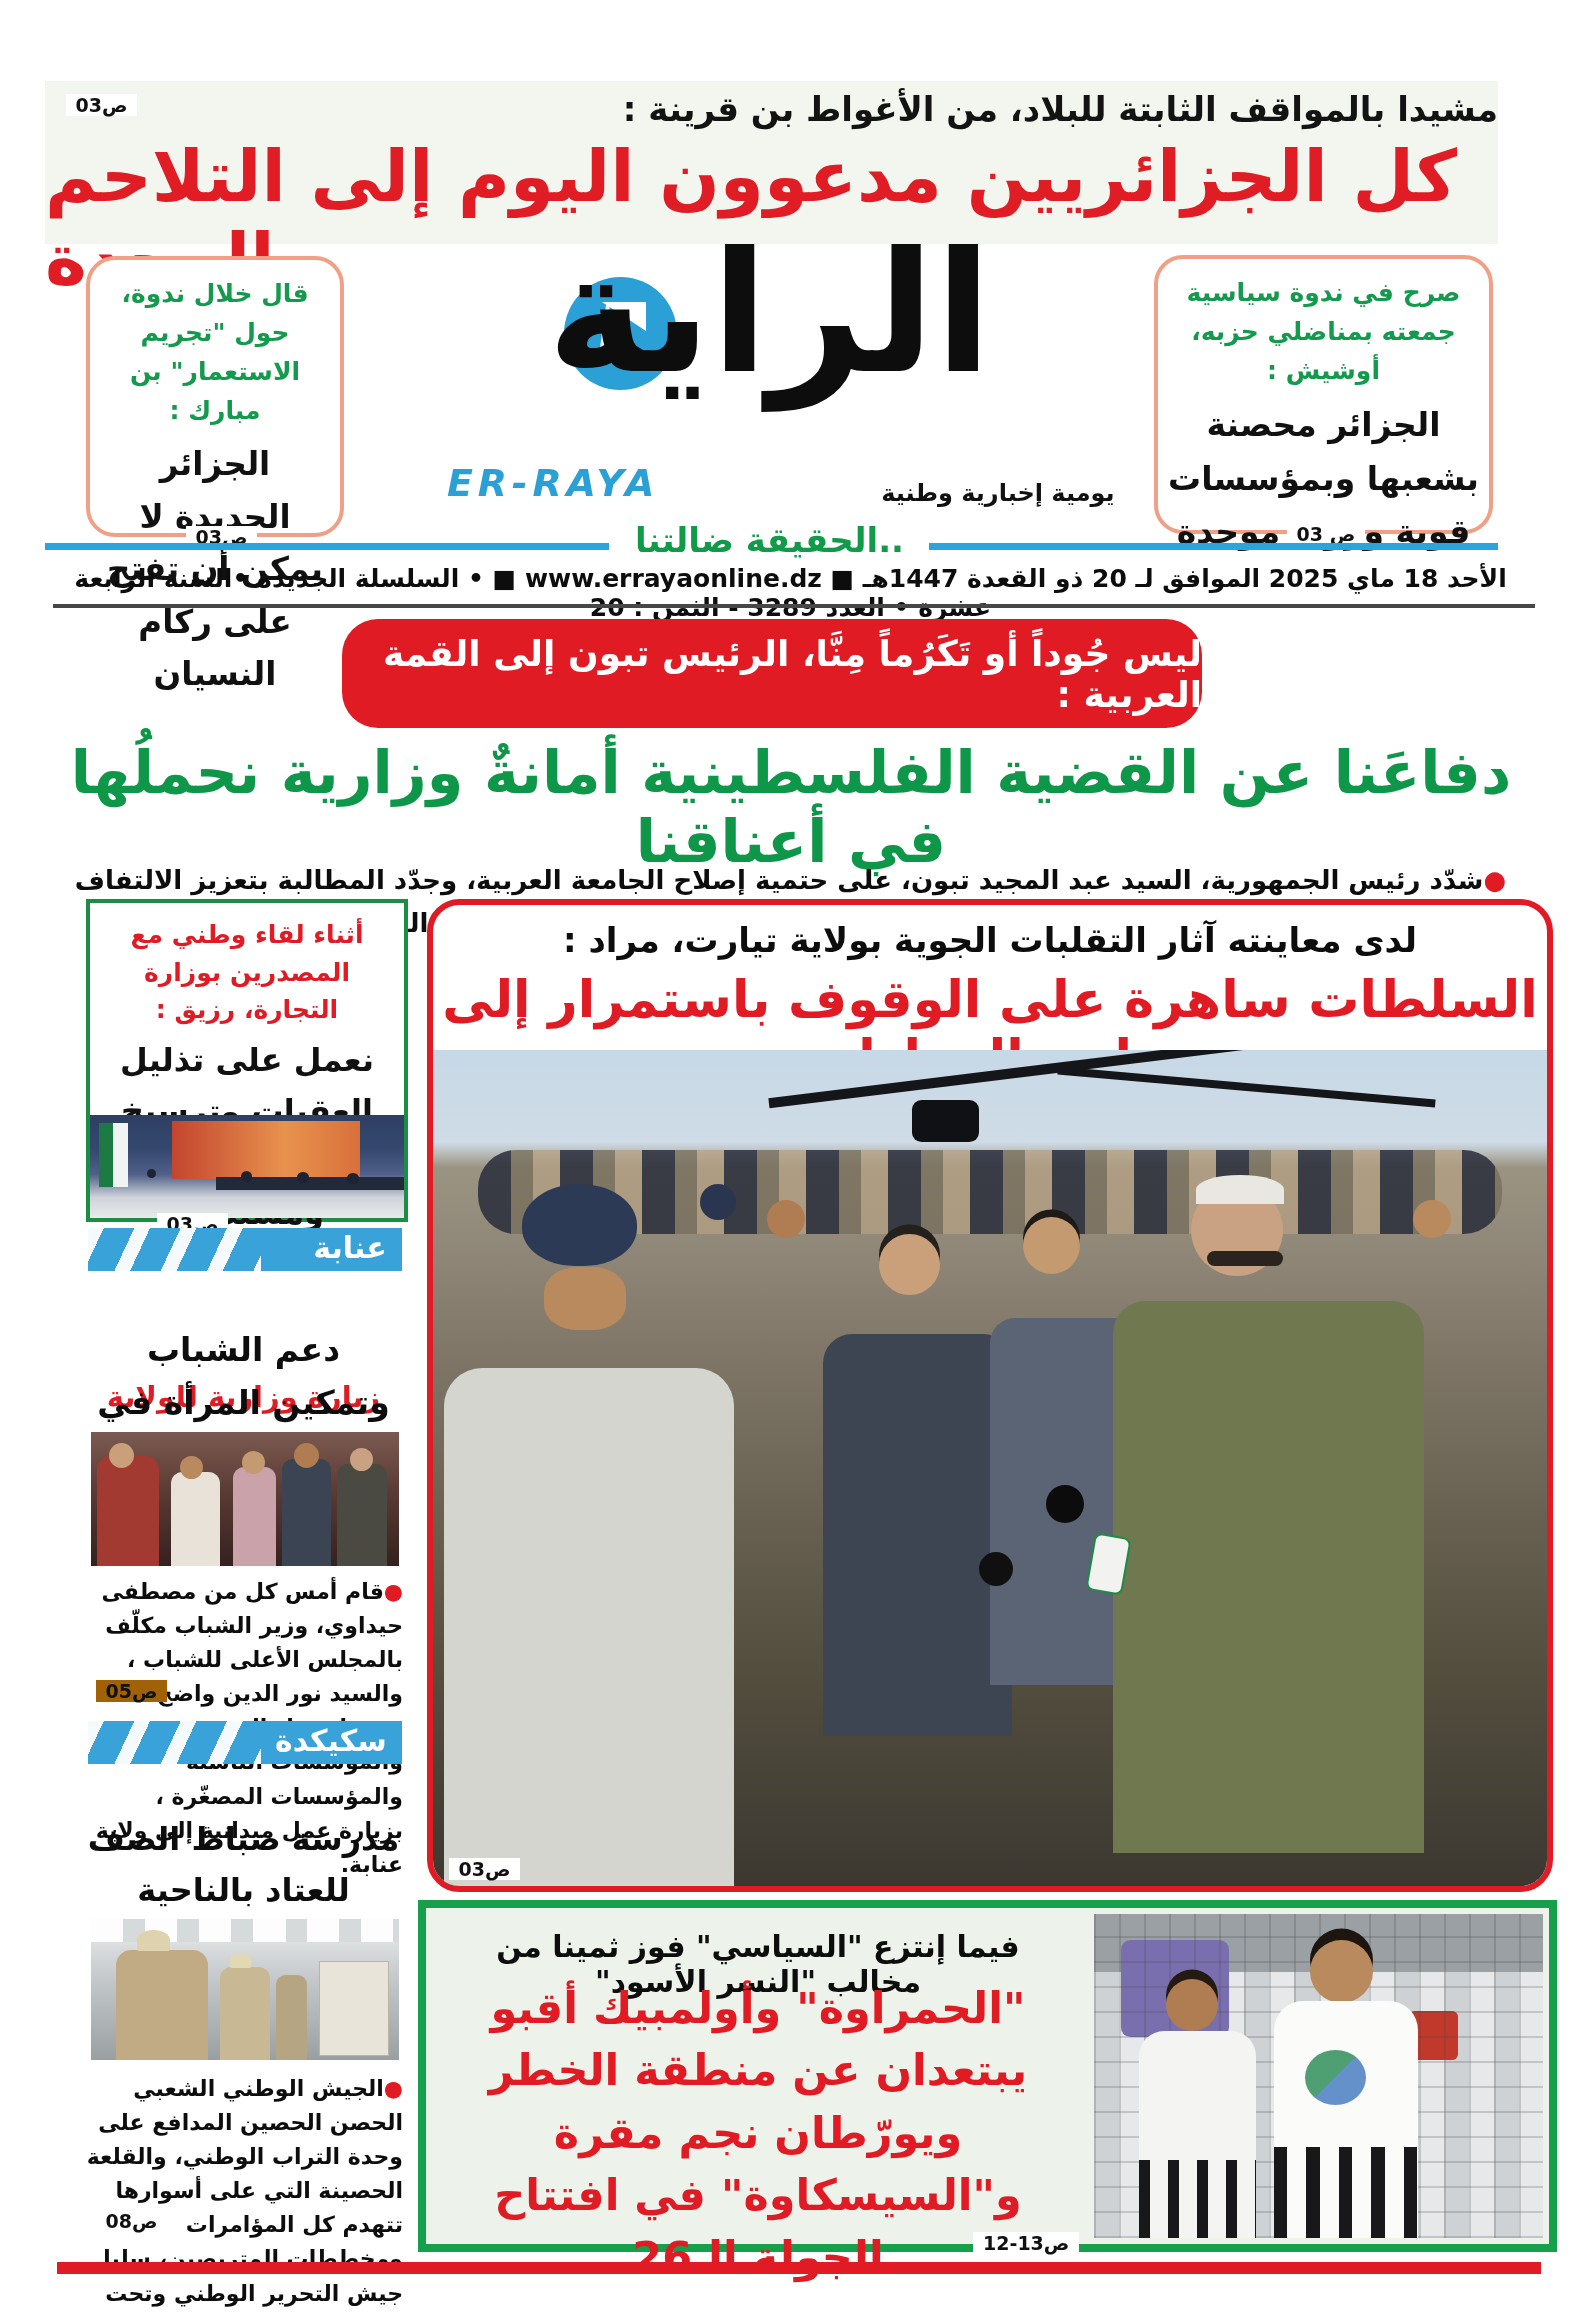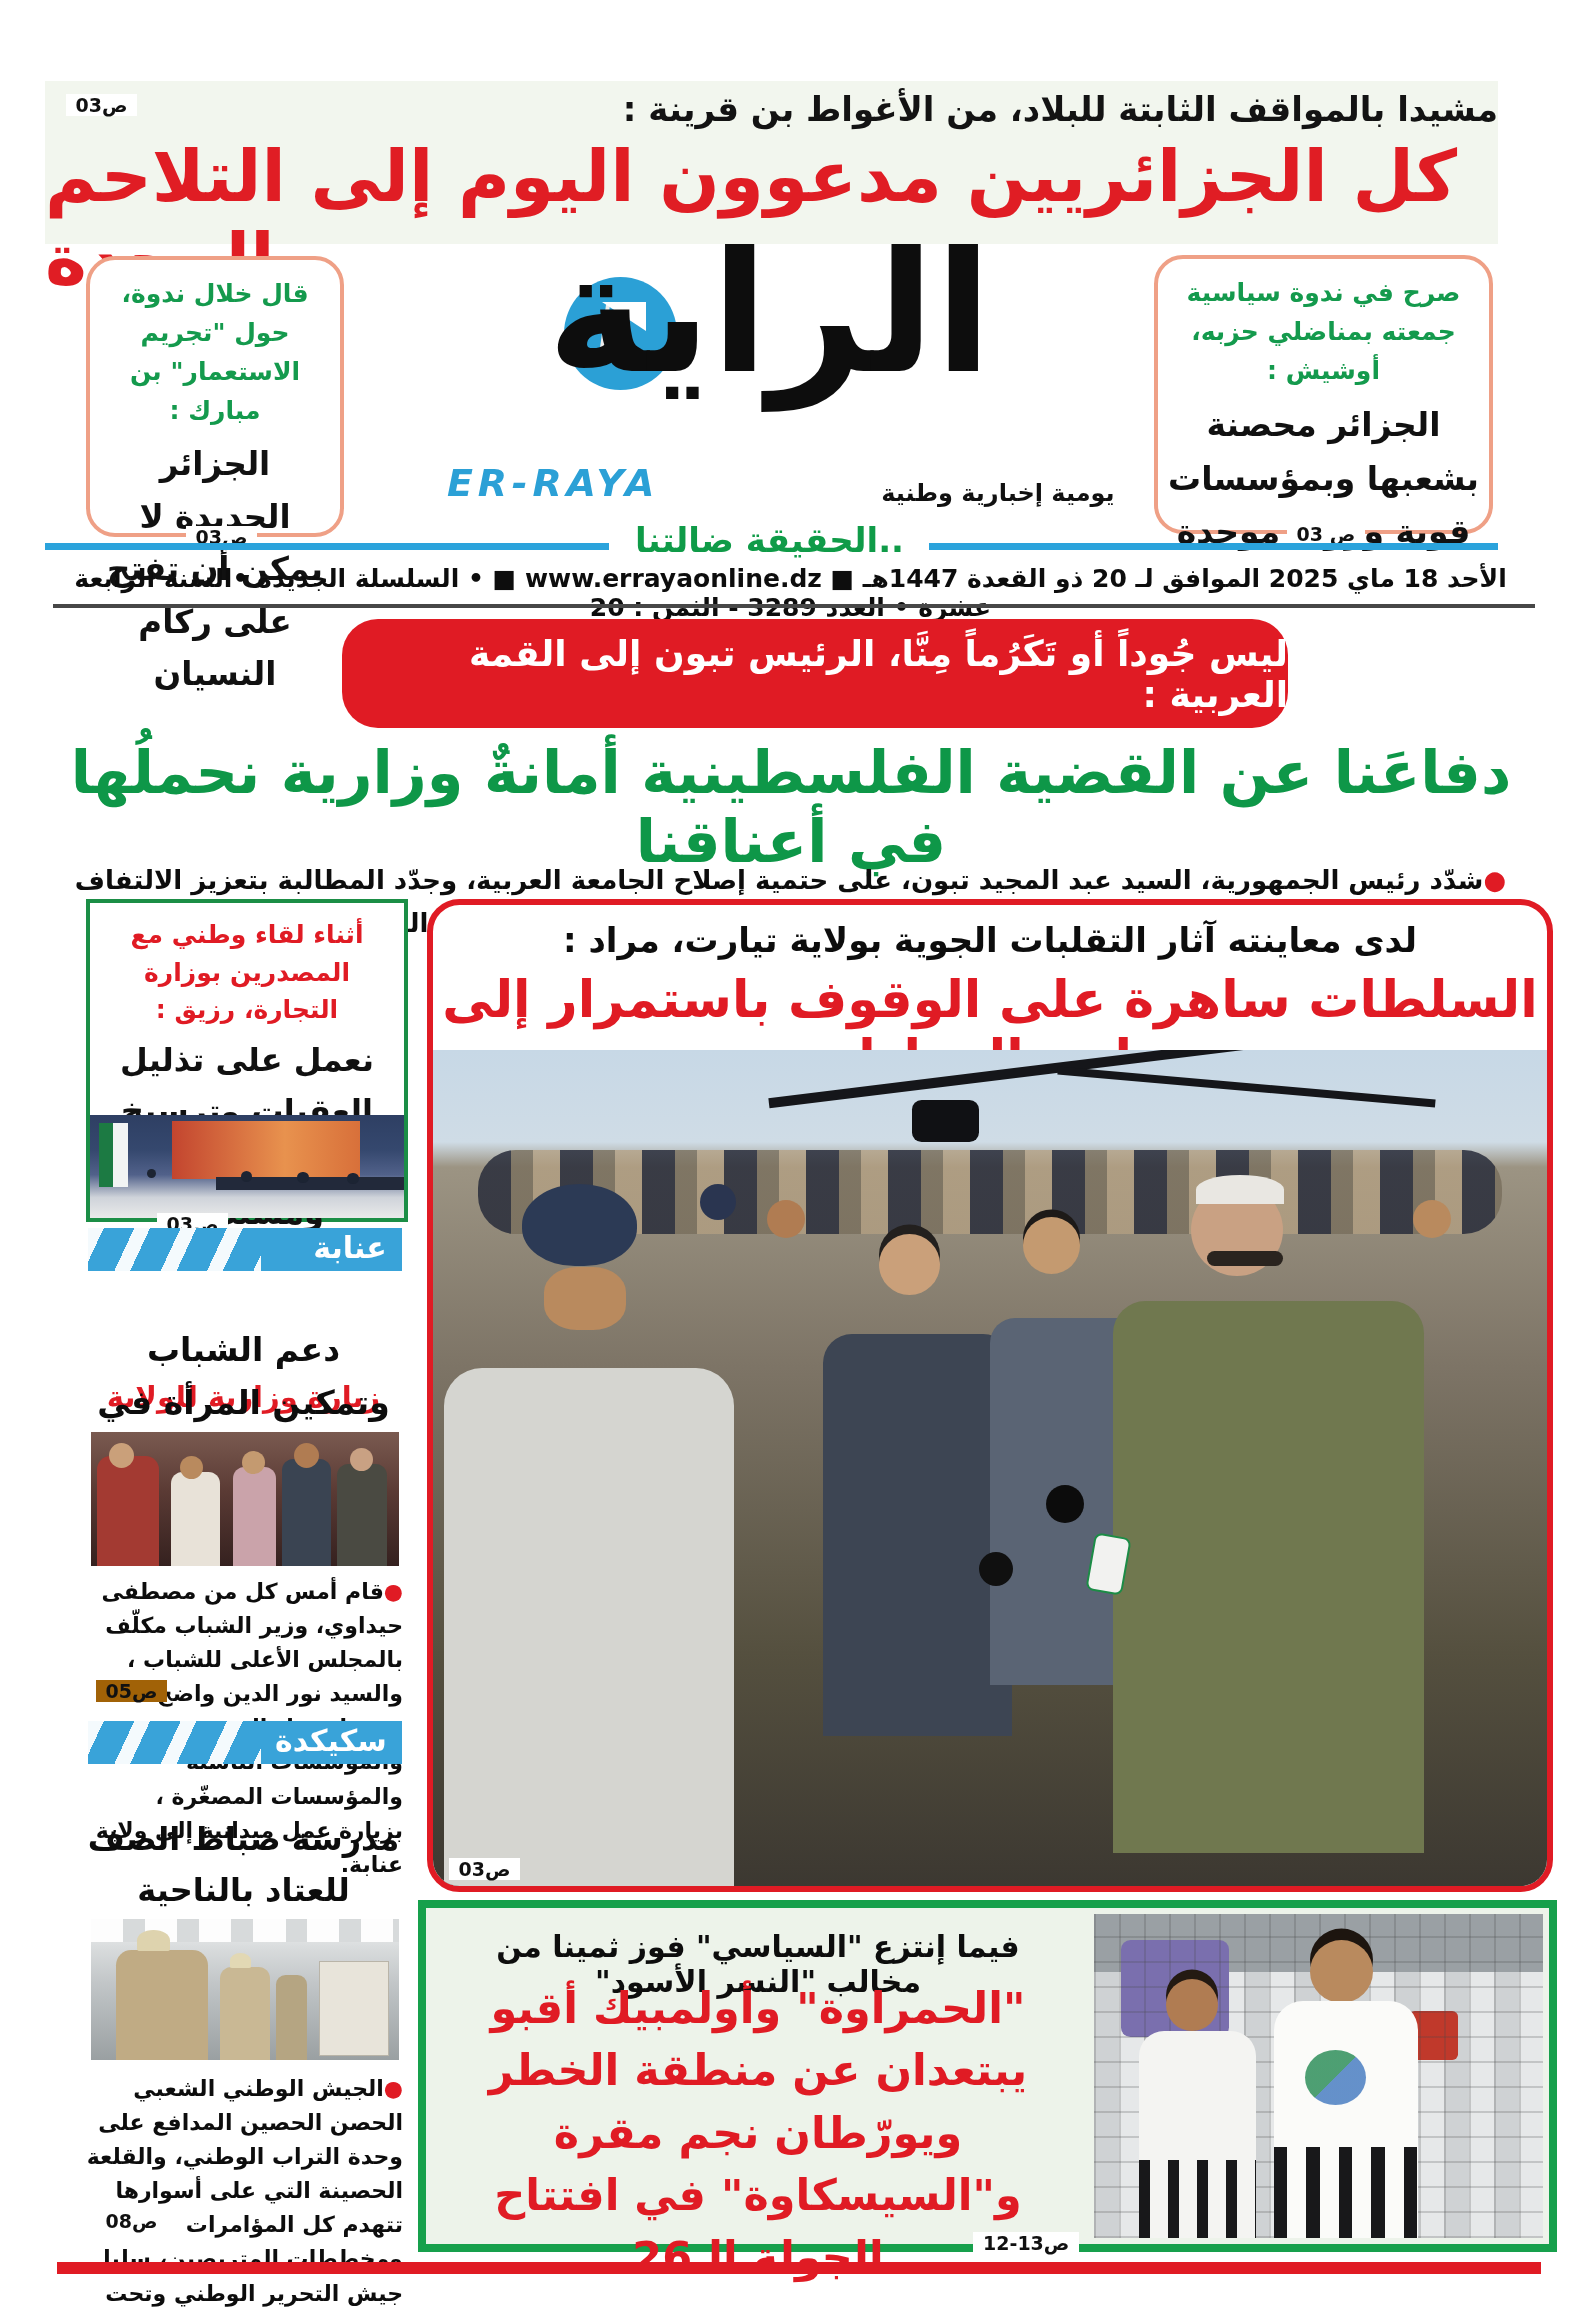--- a/index.html
+++ b/index.html
@@ -21,21 +21,21 @@
   .logo-flag{position:absolute;left:38px;top:25px;width:0;height:0;border-right:44px solid #fff;border-bottom:29px solid transparent;}
   .logo-pole{position:absolute;left:38px;top:27px;width:3.8px;height:59px;background:#eee;transform:rotate(8deg);}
   .logo-name{position:absolute;left:0;right:0;top:-25px;text-align:center;font-size:167px;font-weight:bold;color:#0d0d0d;}
   .logo-en{position:absolute;left:36px;bottom:13.4px;font-size:38px;font-weight:bold;font-style:italic;letter-spacing:4.8px;color:#2ba0d6;}
   .logo-tag{position:absolute;right:13.4px;bottom:11.5px;font-size:24px;font-weight:bold;color:#111;}
   .blueline{position:absolute;height:6.7px;background:#2ba3dc;top:543px;}
   .slogan{position:absolute;left:612px;top:520px;width:315px;text-align:center;font-size:34px;font-weight:bold;color:#0f9b48;}
   .dateline{position:absolute;top:564px;left:38px;width:1505px;text-align:center;font-size:25px;font-weight:bold;color:#0d0d0d;}
   .grayrule{position:absolute;top:604px;left:53px;width:1482px;height:3.8px;background:#474747;}
   
-  .redband{position:absolute;left:342px;top:619px;width:946px;height:109px;background:#e01b24;border-radius:36px;display:flex;align-items:center;justify-content:center;}
+  .redband{position:absolute;left:342px;top:619px;width:860px;height:109px;background:#e01b24;border-radius:36px;display:flex;align-items:center;justify-content:center;}
   .redband span{color:#fff;font-size:36px;font-weight:bold;}
   .greenhead{position:absolute;top:738px;left:29px;width:1524px;text-align:center;font-size:59px;font-weight:bold;color:#0e9748;}
   .lede{position:absolute;left:67px;width:1447px;font-size:26px;font-weight:bold;color:#0d0d0d;}
   .bullet{color:#e01b24;}
   
   .greenbox{position:absolute;left:86px;top:899px;width:314px;height:315px;border:4.8px solid #1b8e46;background:#fff;text-align:center;overflow:visible;}
   .gb-kicker{margin:13.4px 5.7px 0;font-size:25px;font-weight:bold;color:#e01b24;line-height:1.5;}
   .gb-head{margin:5.7px 3.8px 0;font-size:32px;font-weight:bold;color:#111;line-height:1.6;}
   .banner{position:absolute;left:88px;width:314px;height:43px;background:#39a3d9;overflow:hidden;}
   .banner .stripes{position:absolute;left:0;top:0;bottom:0;width:55%;background:repeating-linear-gradient(115deg,#f4fafd 0 14.3px,rgba(255,255,255,0) 14.3px 42px);}

